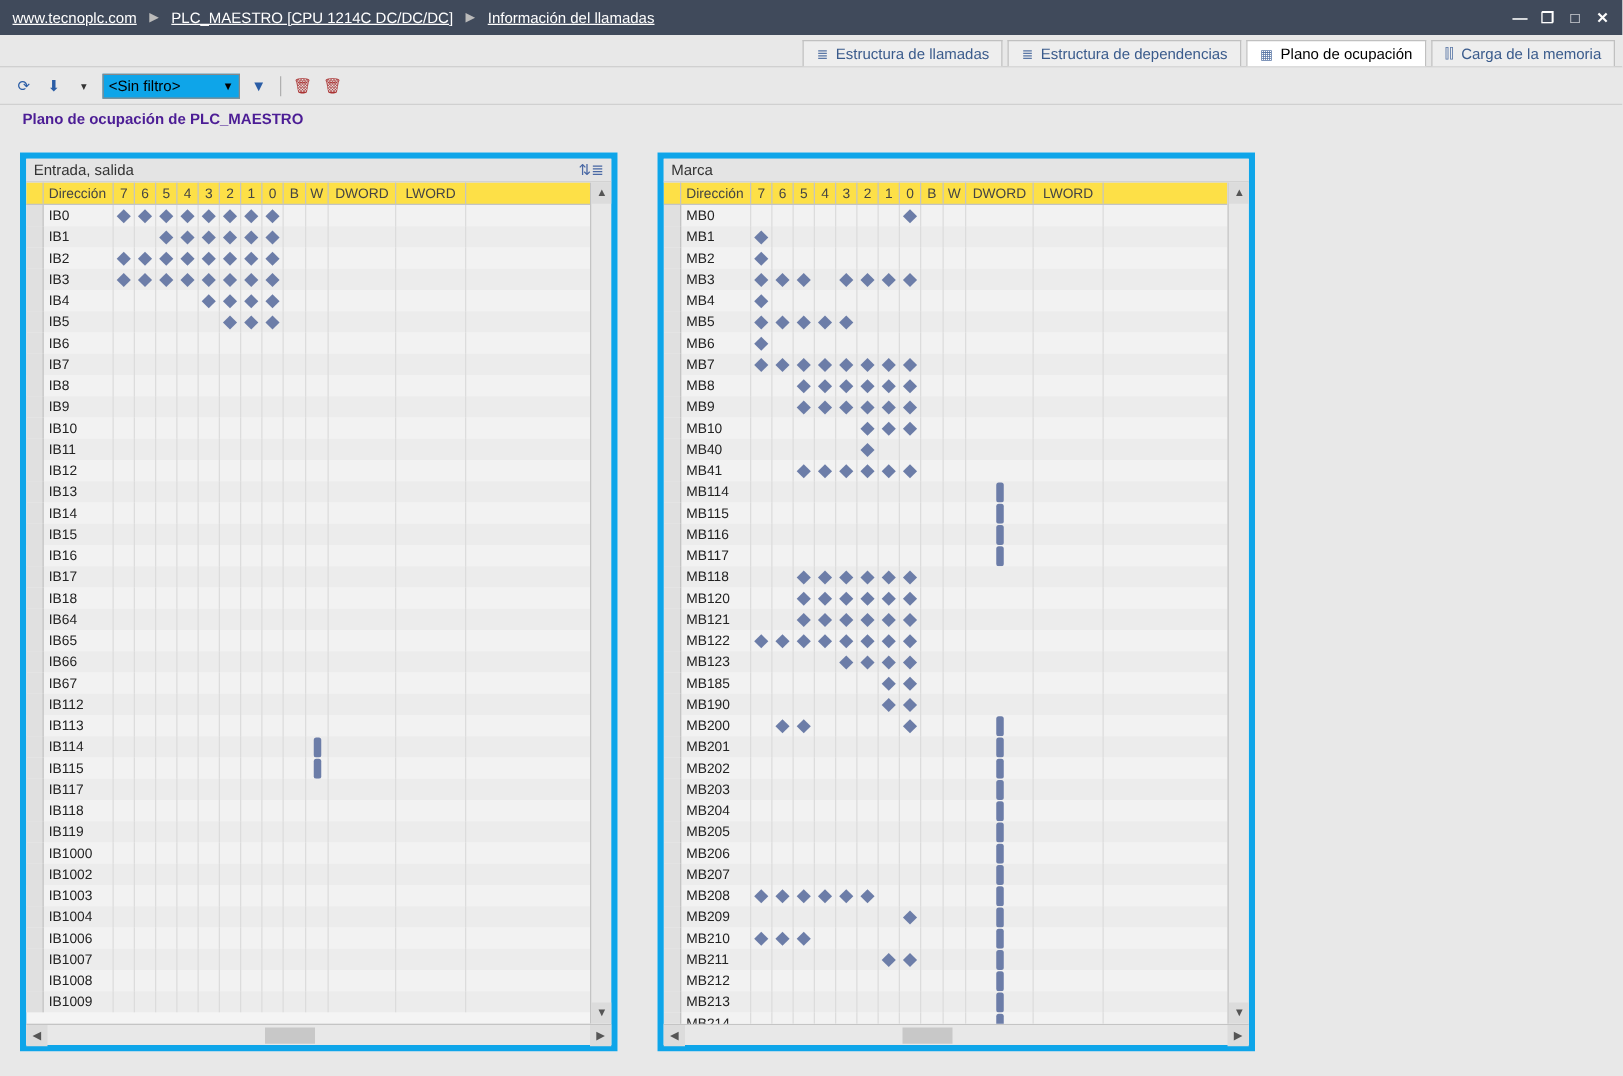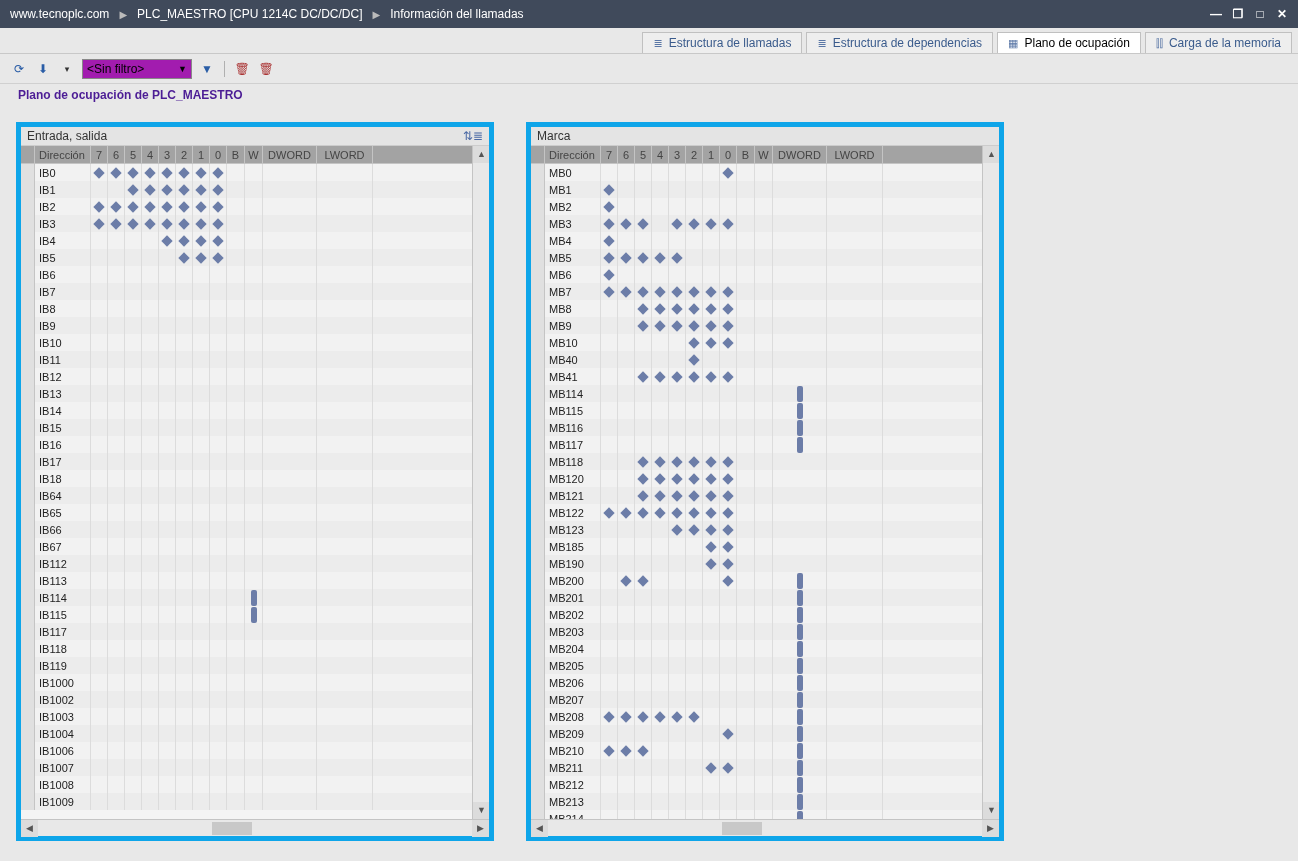--- a/index.html
+++ b/index.html
@@ -1,40 +1,40 @@
 <!DOCTYPE html>
 <html><head>
 <meta charset="utf-8">
 <style>
 * { margin:0; padding:0; box-sizing:border-box; font-family:"Segoe UI",Tahoma,sans-serif; font-size:12px; }
 body { background:#e8e8e8; width:1298px; height:861px; overflow:hidden; position:relative; }
 .titlebar { background:#404a5b; color:#fff; height:28px; display:flex; align-items:center; padding:0 6px; }
-.titlebar .crumb { padding:0 4px; }
+.titlebar .crumb { padding:0 4px;text-decoration:underline; }
 .titlebar .sep { font-size:10px; color:#bbb; padding:0 6px; }
 .titlebar .spacer { flex:1; }
 .titlebar .winbtn { width:20px; height:20px; margin-left:2px; text-align:center; line-height:20px; color:#fff; font-weight:bold; }
 .tabs-row { background:#e8e8e8; height:26px; display:flex; justify-content:flex-end; align-items:flex-end; padding:2px 6px 0; border-bottom:1px solid #c8c8c8; }
 .tab { background:#eee; border:1px solid #c0c0c0; border-bottom:none; padding:3px 10px; margin-left:4px; display:flex; align-items:center; color:#3a5b8c; }
 .tab.active { background:#fff; color:#000; }
 .tab .ticon { margin-right:6px; font-size:11px; color:#5a77a6; }
 .toolbar { background:#e8e8e8; height:30px; display:flex; align-items:center; padding:0 10px; gap:6px; border-bottom:1px solid #d0d0d0; }
 .tb-icon { width:18px; height:18px; display:flex; align-items:center; justify-content:center; color:#2a5da6; }
 .tb-sep { width:1px; height:16px; background:#b0b0b0; margin:0 2px; }
-.filter-select { border:1px solid #888; background:#a21caf; height:20px; width:110px; padding:0 4px; display:flex; align-items:center; justify-content:space-between; }
+.filter-select { border:1px solid #888; background:#0ea5e9; height:20px; width:110px; padding:0 4px; display:flex; align-items:center; justify-content:space-between; }
 .section-title { font-weight:bold; padding:4px 18px; color:#4c1d95; }
 .panels { display:flex; height:calc(100% - 110px); }
 .panel { display:flex; flex-direction:column; border:5px solid #0ea5e9; margin:16px; background:#f4f4f4; }
 .panel-left { width:478px; }
 .panel-right { width:478px; }
 .panel-head { background:#e4e4e4; padding:2px 6px; color:#333; border-bottom:1px solid #ccc; display:flex; align-items:center; }
 .panel-head .spacer{flex:1}
 .panel-head .listicon{ color:#4a68a4; font-size:12px; }
 .grid-wrap { flex:1; overflow:hidden; position:relative; display:flex; }
 .grid { flex:1; overflow:hidden; }
-.grid-header { display:flex; background:#a3a3a3; border-bottom:1px solid #c4c4c4; height:18px; }
+.grid-header { display:flex; background:#fde047; border-bottom:1px solid #c4c4c4; height:18px; }
 .gh { border-right:1px solid #c4c4c4; text-align:center; font-size:11px; color:#444; line-height:18px; overflow:hidden; }
 .gh-handle{ width:14px }
 .gh-addr { width:56px; text-align:left; padding-left:4px; }
 .gh-bit { width:17px; }
 .gh-b { width:18px; }
 .gh-w { width:18px; }
 .gh-dw { width:54px; }
 .gh-lw { width:56px; }
 .grid-body { overflow:hidden; }
 .row { display:flex; height:17px; align-items:center; }

